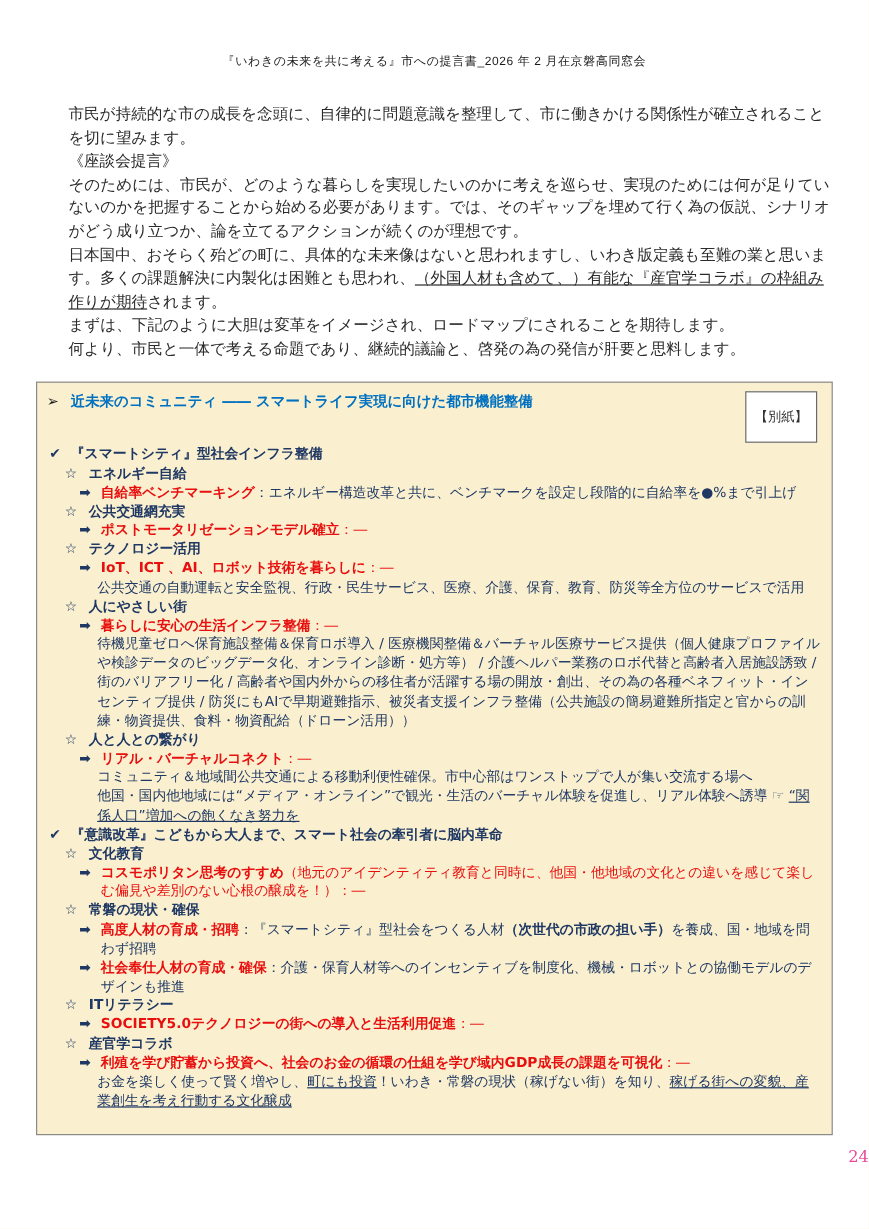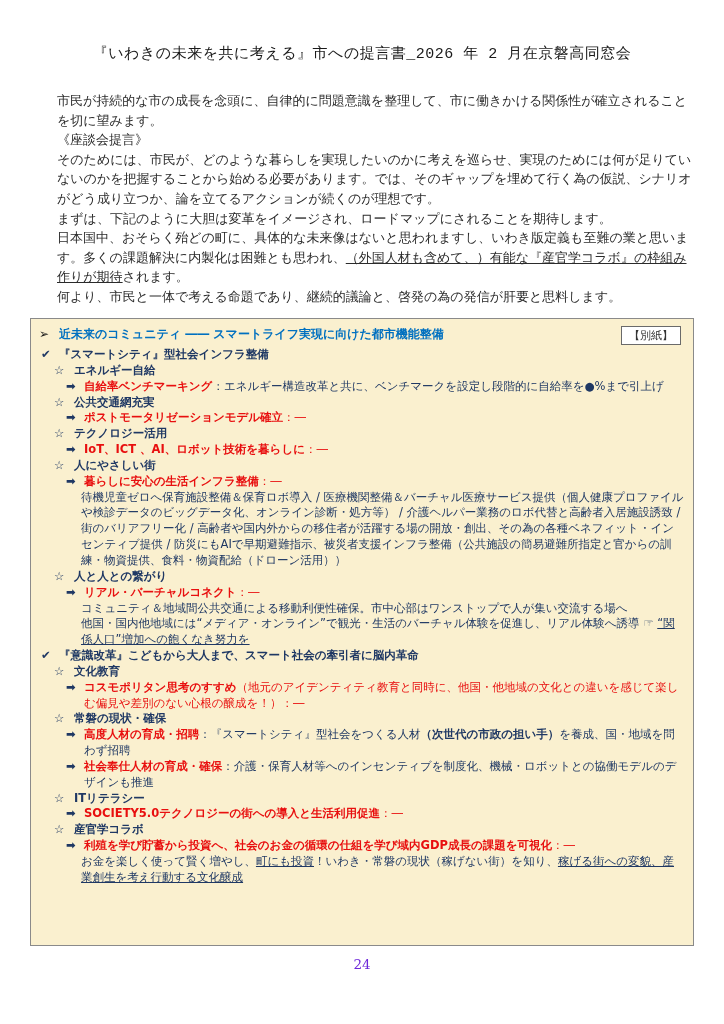--- a/index.html
+++ b/index.html
@@ -2,70 +2,70 @@
 <html><head>
 <meta charset="utf-8">
 <style>
   html,body{margin:0;padding:0;}
   body{
     width:724px;height:1024px;position:relative;background:#ffffff;
     font-family:"DejaVu Sans",sans-serif;color:#2b2b2b;overflow:hidden;
   }
   .doc-title{
     margin-top:44px;text-align:center;
-    font-family:Liberation Mono, monospace;font-size:15px;color:#1a1a1a;
+    font-family:Liberation Sans, sans-serif;font-size:10px;color:#1a1a1a;
     letter-spacing:0.5px;
   }
   .intro{
     margin:28px 28px 0 57px;width:638px;
     font-size:13px;line-height:19.6px;color:#2b2b2b;
   }
   .intro .line{display:block;}
   .proposal-box{
     position:absolute;left:30px;top:318px;width:664px;height:628px;
     box-sizing:border-box;background:#faf0cf;border:1px solid #8a8a8a;
     padding:7px 8px 6px 8px;
   }
   .box-header{display:flex;align-items:flex-start;font-size:12px;line-height:17px;margin-bottom:2px;}
   .header-arrow{flex:0 0 20px;color:#1a1a1a;font-weight:bold;}
   .header-title{flex:1;color:#0070c0;font-weight:bold;}
   .attachment-badge{
     flex:0 0 auto;background:#ffffff;border:1px solid #6a6a6a;
-    padding:1px 7px;font-size:11px;color:#333;margin-right:4px;line-height:15px;text-align:right;
+    padding:13px 7px;font-size:11px;color:#333;margin-right:4px;line-height:15px;text-align:right;
   }
   .box-lines .line{
     display:flex;font-size:11.5px;line-height:15.85px;color:#1f3864;
   }
   .box-lines .bullet{flex:0 0 auto;}
   .line-check{font-weight:bold;}
   .line-check .bullet{width:18px;margin-left:2px;}
   .line-star{font-weight:bold;}
   .line-star .bullet{width:20px;margin-left:15px;}
   .line-arrow .bullet{width:18px;margin-left:27px;font-weight:bold;color:#1f3864;}
   .line-body{padding-left:42px;}
   .content{flex:1;}
   .c-red{color:#e80f0f;}
   .b{font-weight:bold;}
   .u{text-decoration:underline;}
   .page-number{
-    position:absolute;left:0;top:956px;width:724px;text-align:center;
-    font-family:"DejaVu Serif",serif;font-size:13.5px;color:#6d28d9;
+    position:absolute;left:0;top:956px;width:724px;text-align:right;
+    font-family:"DejaVu Serif",serif;font-size:13.5px;color:#ec4899;
   }
 </style>
 </head>
 <body>
 
 <div class="doc-title">『いわきの未来を共に考える』市への提言書_2026 年 2 月在京磐高同窓会</div>
 
 <div class="intro">
     <div class="line line-para"><span class="content"><span>市民が持続的な市の成長を念頭に、自律的に問題意識を整理して、市に働きかける関係性が確立されることを切に望みます。</span></span></div>
     <div class="line line-para"><span class="content"><span>《座談会提言》</span></span></div>
     <div class="line line-para"><span class="content"><span>そのためには、市民が、どのような暮らしを実現したいのかに考えを巡らせ、実現のためには何が足りていないのかを把握することから始める必要があります。では、そのギャップを埋めて行く為の仮説、シナリオがどう成り立つか、論を立てるアクションが続くのが理想です。</span></span></div>
+    <div class="line line-para"><span class="content"><span>日本国中、おそらく殆どの町に、具体的な未来像はないと思われますし、いわき版定義も至難の業と思います。多くの課題解決に内製化は困難とも思われ、</span><span class="u">（外国人材も含めて、）有能な『産官学コラボ』の枠組み作りが期待</span><span>されます。</span></span></div>
     <div class="line line-para"><span class="content"><span>まずは、下記のように大胆は変革をイメージされ、ロードマップにされることを期待します。</span></span></div>
-    <div class="line line-para"><span class="content"><span>日本国中、おそらく殆どの町に、具体的な未来像はないと思われますし、いわき版定義も至難の業と思います。多くの課題解決に内製化は困難とも思われ、</span><span class="u">（外国人材も含めて、）有能な『産官学コラボ』の枠組み作りが期待</span><span>されます。</span></span></div>
     <div class="line line-para"><span class="content"><span>何より、市民と一体で考える命題であり、継続的議論と、啓発の為の発信が肝要と思料します。</span></span></div>
   </div>
 
 <div class="proposal-box">
   <div class="box-header">
     <span class="header-arrow">➢</span>
     <span class="header-title">近未来のコミュニティ ―― スマートライフ実現に向けた都市機能整備</span>
     <span class="attachment-badge">【別紙】</span>
   </div>
   <div class="box-lines">
@@ -89,20 +89,23 @@
         <span class="bullet">➡</span>
         <span class="content"><span class="c-red b">ポストモータリゼーションモデル確立</span><span class="c-red">：―</span></span>
       </div>
       <div class="line line-star">
         <span class="bullet">☆</span>
         <span class="content"><span>テクノロジー活用</span></span>
       </div>
       <div class="line line-arrow">
         <span class="bullet">➡</span>
         <span class="content"><span class="c-red b">IoT、ICT 、AI、ロボット技術を暮らしに</span><span class="c-red">：―</span></span>
+      </div>
+      <div class="line line-body">
+        <span class="content"><span>公共交通の自動運転と安全監視、行政・民生サービス、医療、介護、保育、教育、防災等全方位のサービスで活用</span></span>
       </div>
       <div class="line line-star">
         <span class="bullet">☆</span>
         <span class="content"><span>人にやさしい街</span></span>
       </div>
       <div class="line line-arrow">
         <span class="bullet">➡</span>
         <span class="content"><span class="c-red b">暮らしに安心の生活インフラ整備</span><span class="c-red">：―</span></span>
       </div>
       <div class="line line-body">

